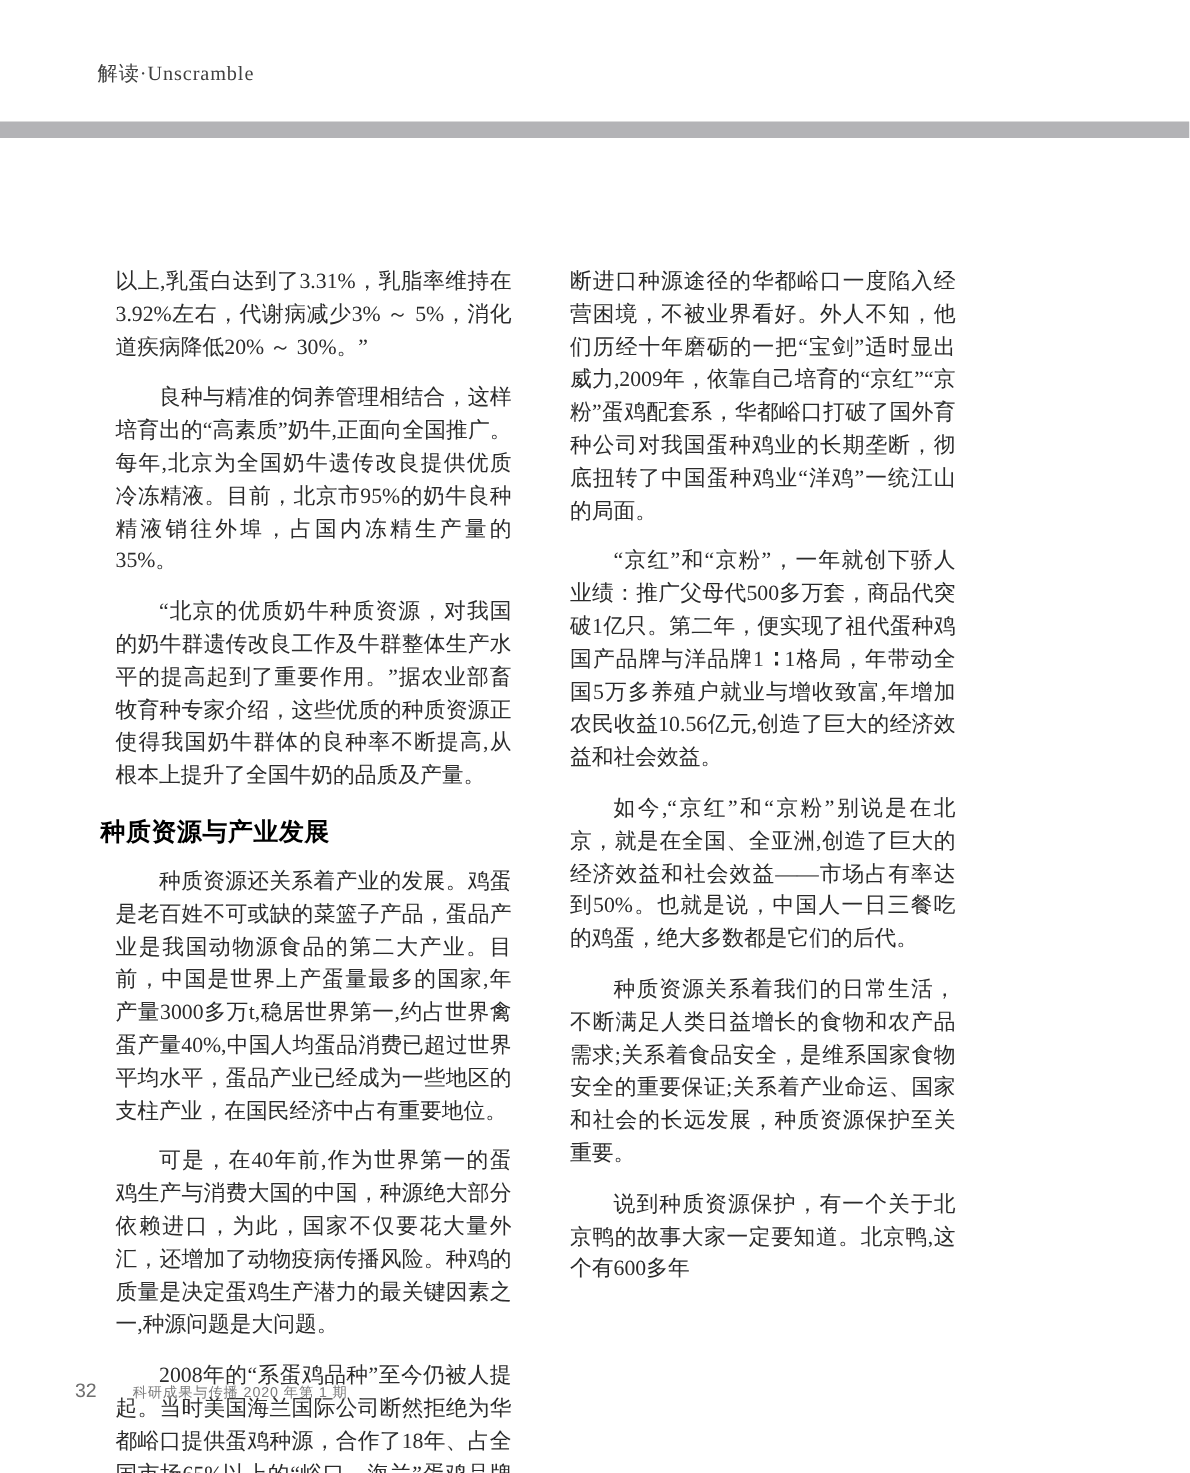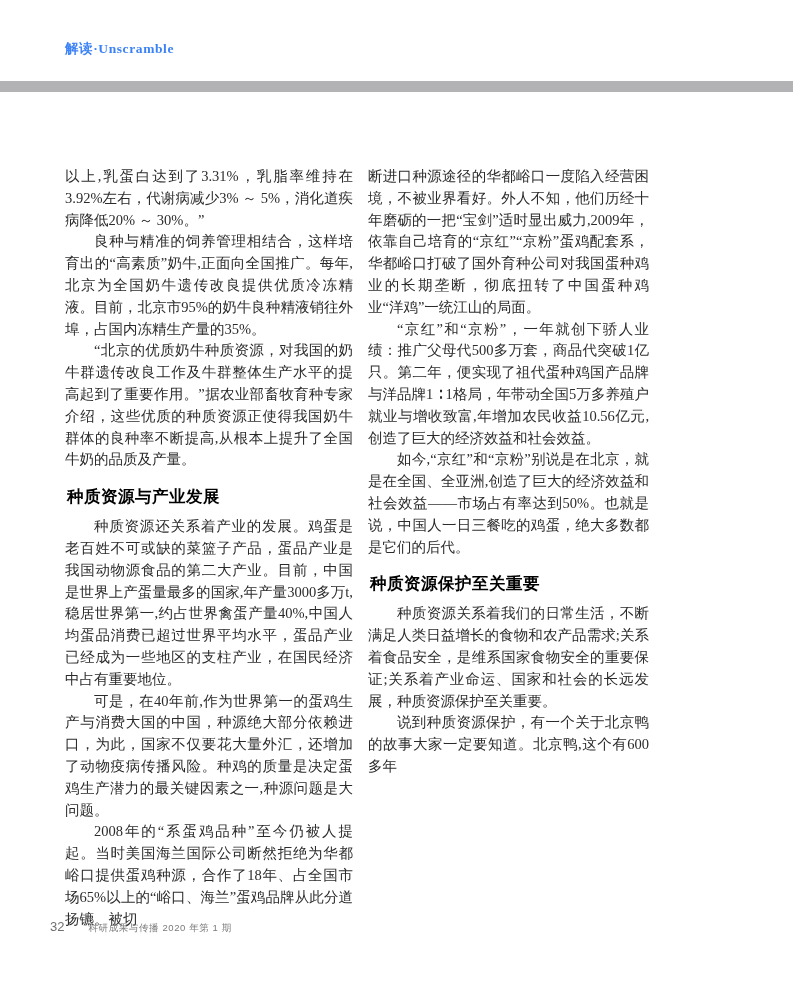--- a/index.html
+++ b/index.html
@@ -7,38 +7,38 @@
     width: 793px; height: 982px;
     background: #ffffff;
     position: relative;
     font-family: "Liberation Serif", serif;
     overflow: hidden;
   }
   .page { position: absolute; left: 0; top: 0; width: 793px; height: 982px; background: #ffffff; }
 
   .header-label {
     position: absolute; left: 65px; top: 40px;
-    font-size: 13.5px; color: #3b82f6; letter-spacing: 0.6px; font-weight: bold;
+    font-size: 13.5px; color: #404040; letter-spacing: 0.6px;
   }
 
   .band {
     position: absolute; left: 0; top: 81px;
     width: 793px; height: 11px;
     background: #b3b3b6;
   }
 
   .columns {
     position: absolute; left: 65px; top: 166px; width: 584px;
     display: flex; gap: 15px;
   }
   .col { width: 288px; }
   .col-right { width: 281px; }
 
   .para {
-    margin: 0;
+    margin: 12px;
     font-size: 14.5px;
     line-height: 21.8px;
     color: #2b2b2b;
     text-align: justify;
     text-justify: inter-ideograph;
     font-family: Liberation Serif, serif;
   }
   .indent { text-indent: 2em; }
 
   .sec-heading {
@@ -77,21 +77,20 @@
       <h2 class="sec-heading">种质资源与产业发展</h2>
       <p class="para indent">种质资源还关系着产业的发展。鸡蛋是老百姓不可或缺的菜篮子产品，蛋品产业是我国动物源食品的第二大产业。目前，中国是世界上产蛋量最多的国家,年产量3000多万t,稳居世界第一,约占世界禽蛋产量40%,中国人均蛋品消费已超过世界平均水平，蛋品产业已经成为一些地区的支柱产业，在国民经济中占有重要地位。</p>
       <p class="para indent">可是，在40年前,作为世界第一的蛋鸡生产与消费大国的中国，种源绝大部分依赖进口，为此，国家不仅要花大量外汇，还增加了动物疫病传播风险。种鸡的质量是决定蛋鸡生产潜力的最关键因素之一,种源问题是大问题。</p>
       <p class="para indent">2008年的“系蛋鸡品种”至今仍被人提起。当时美国海兰国际公司断然拒绝为华都峪口提供蛋鸡种源，合作了18年、占全国市场65%以上的“峪口、海兰”蛋鸡品牌从此分道扬镳。被切</p>
     </div>
 
     <div class="col col-right">
       <p class="para">断进口种源途径的华都峪口一度陷入经营困境，不被业界看好。外人不知，他们历经十年磨砺的一把“宝剑”适时显出威力,2009年，依靠自己培育的“京红”“京粉”蛋鸡配套系，华都峪口打破了国外育种公司对我国蛋种鸡业的长期垄断，彻底扭转了中国蛋种鸡业“洋鸡”一统江山的局面。</p>
       <p class="para indent">“京红”和“京粉”，一年就创下骄人业绩：推广父母代500多万套，商品代突破1亿只。第二年，便实现了祖代蛋种鸡国产品牌与洋品牌1 ∶ 1格局，年带动全国5万多养殖户就业与增收致富,年增加农民收益10.56亿元,创造了巨大的经济效益和社会效益。</p>
       <p class="para indent">如今,“京红”和“京粉”别说是在北京，就是在全国、全亚洲,创造了巨大的经济效益和社会效益——市场占有率达到50%。也就是说，中国人一日三餐吃的鸡蛋，绝大多数都是它们的后代。</p>
-      <h2 class="sec-heading">种质资源保护至关重要</h2>
       <p class="para indent">种质资源关系着我们的日常生活，不断满足人类日益增长的食物和农产品需求;关系着食品安全，是维系国家食物安全的重要保证;关系着产业命运、国家和社会的长远发展，种质资源保护至关重要。</p>
       <p class="para indent">说到种质资源保护，有一个关于北京鸭的故事大家一定要知道。北京鸭,这个有600多年</p>
     </div>
 
   </div>
 
   <div class="footer">
     <span class="page-num">32</span>
     <span class="journal">科研成果与传播 2020 年第 1 期</span>
   </div>

